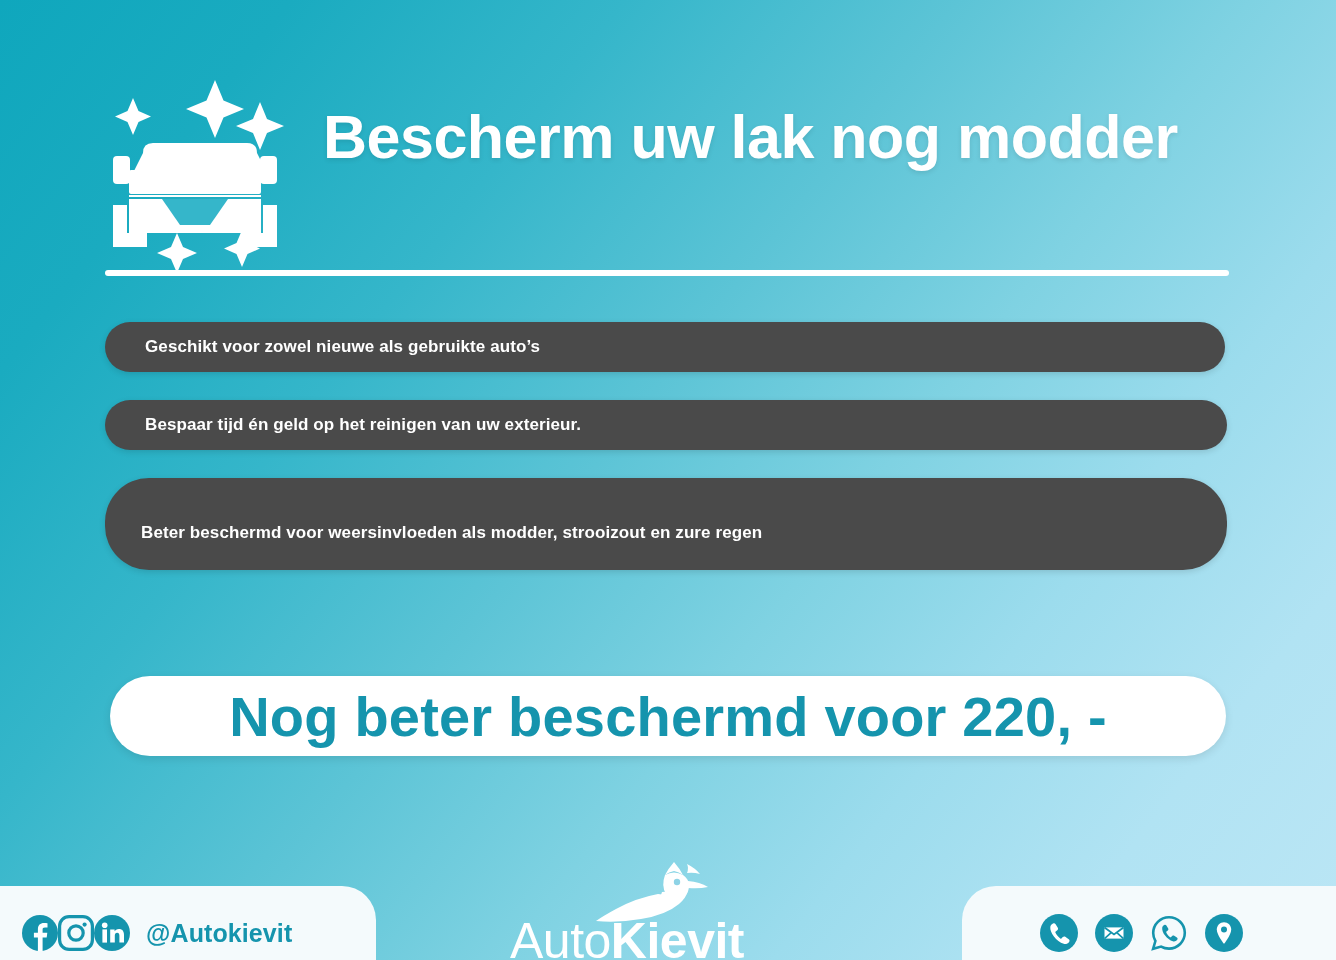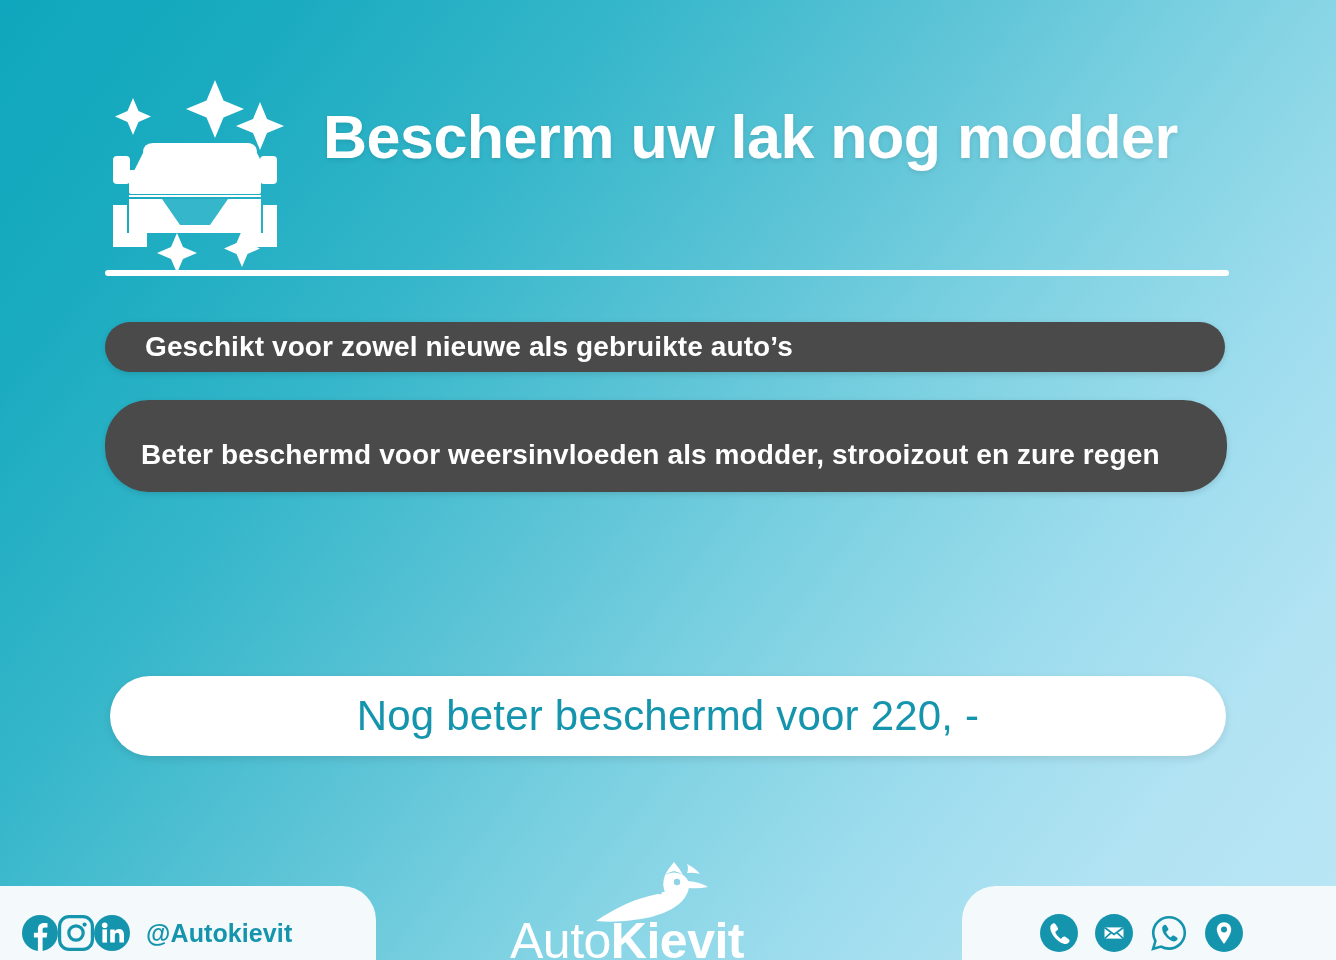--- a/index.html
+++ b/index.html
@@ -76,21 +76,21 @@
     position: absolute;
     left: 105px;
     top: 322px;
     width: 1125px;
   }
   .pill {
     position: relative;
     background: #4a4a4a;
     border-radius: 44px;
     color: #ffffff;
-    font-size: 28px;
+    font-size: 17px;
     font-weight: bold;
     letter-spacing: 0.1px;
     padding: 0 40px;
     box-sizing: border-box;
     display: flex;
     align-items: center;
     box-shadow: 0 2px 6px rgba(0,0,0,0.13);
     text-align: right;
   }
   .pill-1 { width: 1120px; height: 50px; margin-bottom: 28px; }
@@ -114,22 +114,22 @@
     height: 80px;
     background: #ffffff;
     border-radius: 40px;
     display: flex;
     align-items: center;
     justify-content: center;
     box-shadow: 0 3px 9px rgba(0,0,0,0.10);
   }
   .price-text {
     color: #1594ad;
-    font-size: 42px;
-    font-weight: normal;
+    font-size: 56px;
+    font-weight: bold;
     letter-spacing: 0.2px;
   }
 
   
   .logo-block {
     position: absolute;
     left: 510px;
     top: 860px;
     width: 320px;
     text-align: left;
@@ -239,20 +239,23 @@
       <span class="line">Bescherm uw lak nog modder</span>
     </div>
   </div>
 
   <div class="rule"></div>
 
   <div class="pills">
     <div class="pill pill-1">
       <span class="pill-text">Geschikt voor zowel nieuwe als gebruikte auto’s</span>
     </div>
+    <div class="pill pill-3">
+      <span class="pill-text">Bespaar tijd én geld op het reinigen van uw exterieur.</span>
+    </div>
     <div class="pill pill-4">
       <span class="pill-text">Beter beschermd voor weersinvloeden als modder, strooizout en zure regen</span>
     </div>
   </div>
 
   <div class="price-banner">
     <span class="price-text">Nog beter beschermd voor 220, -</span>
   </div>
 
   <div class="logo-block">

